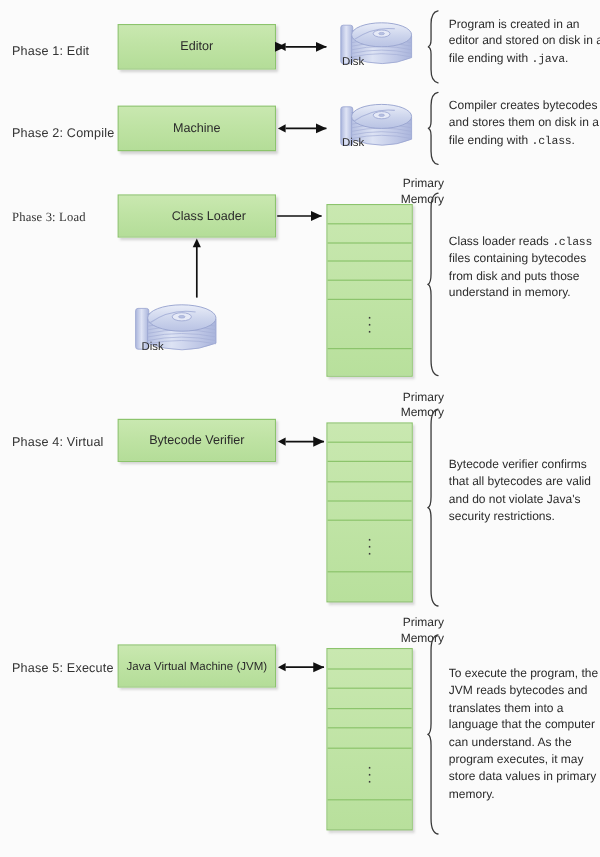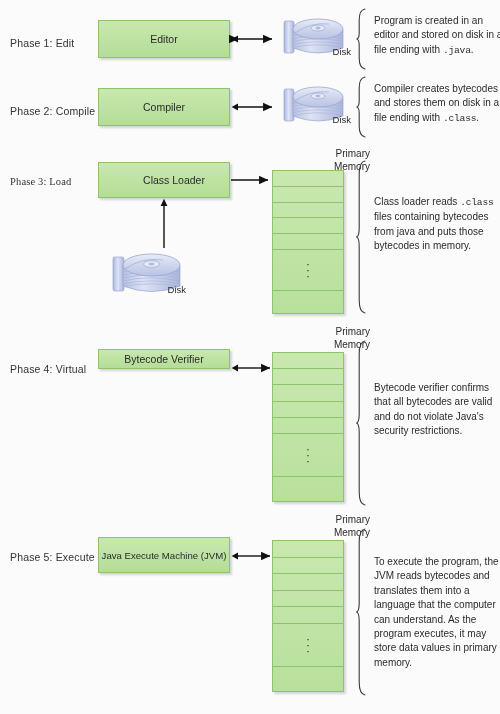--- a/index.html
+++ b/index.html
@@ -38,21 +38,21 @@
   
   .arrow-h{position:absolute;height:12px;}
   .arrow-v{position:absolute;width:12px;}
   .arrow-h svg,.arrow-v svg{display:block;overflow:visible;}
 
   
   .disk{position:absolute;}
   .disk svg{display:block;}
   .disk-label{
     position:absolute;font-size:9.5px;color:#2b2b2b;
-    left:0;width:100%;text-align:right;
+    left:0;width:100%;text-align:left;
   }
 
   
   .mem-title{
     position:absolute;font-size:10px;color:#2b2b2b;
     text-align:right;line-height:12.5px;width:110px;
   }
   .mem-block{
     position:absolute;
     background:linear-gradient(to bottom,#c9e8b0,#b8e09c);
@@ -168,21 +168,21 @@
     <div class="desc" style="left:374px;top:14px;">
       <span>Program is created in an editor and stored on disk in a file ending with </span><span class="mono">.java</span><span>.</span>
     </div>
   </div>
 
   <div class="phase">
 
     <div class="phase-label" style="top:105px;">Phase 2: Compile</div>
 
     <div class="proc-box" style="left:98px;top:88px;width:132px;height:38px;">
-      <span>Compiler</span>
+      <span>Machine</span>
     </div>
 
     <div class="arrow-h" style="left:231px;top:101px;width:48px;">
       <svg width="48" height="12" viewBox="0 0 48 12">
         <line x1="7" y1="6" x2="41" y2="6" stroke="#111" stroke-width="1.4" marker-end="url(#ahR)"></line>
         <path d="M7,2.6 L0.6,6 L7,9.4 z" fill="#111"></path>
       </svg>
     </div>
 
     <div class="disk" style="left:281px;top:76px;">
@@ -281,29 +281,29 @@
       <div class="mem-foot" style="height:22px;"></div>
     </div>
 
     <div class="brace" style="left:356px;top:160px;">
       <svg width="13" height="154" viewBox="0 0 13 154">
         <path d="M9,1 Q3.2,2 3.2,14 L3.2,68 Q3.2,76 0.6,77 Q3.2,78 3.2,86 L3.2,140 Q3.2,152 9,153" fill="none" stroke="#3b3b3b" stroke-width="1.1" stroke-linecap="round"></path>
       </svg>
     </div>
 
     <div class="desc" style="left:374px;top:195px;">
-      <span>Class loader reads </span><span class="mono">.class</span><span> files containing bytecodes from java and puts those bytecodes in memory.</span>
+      <span>Class loader reads </span><span class="mono">.class</span><span> files containing bytecodes from disk and puts those understand in memory.</span>
     </div>
   </div>
 
   <div class="phase">
 
     <div class="phase-label" style="top:363px;">Phase 4: Virtual</div>
 
-    <div class="proc-box" style="left:98px;top:349px;width:132px;height:20px;">
+    <div class="proc-box" style="left:98px;top:349px;width:132px;height:36px;">
       <span>Bytecode Verifier</span>
     </div>
 
     <div class="arrow-h" style="left:231px;top:362px;width:46px;">
       <svg width="46" height="12" viewBox="0 0 46 12">
         <line x1="7" y1="6" x2="39" y2="6" stroke="#111" stroke-width="1.4" marker-end="url(#ahR)"></line>
         <path d="M7,2.6 L0.6,6 L7,9.4 z" fill="#111"></path>
       </svg>
     </div>
 
@@ -337,21 +337,21 @@
     <div class="desc" style="left:374px;top:381px;">
       <span>Bytecode verifier confirms that all bytecodes are valid and do not violate Java's security restrictions.</span>
     </div>
   </div>
 
   <div class="phase">
 
     <div class="phase-label" style="top:551px;text-align:right;">Phase 5: Execute</div>
 
     <div class="proc-box" style="left:98px;top:537px;width:132px;height:36px;font-size:9.6px;">
-      <span>Java Execute Machine (JVM)</span>
+      <span>Java Virtual Machine (JVM)</span>
     </div>
 
     <div class="arrow-h" style="left:231px;top:550px;width:46px;">
       <svg width="46" height="12" viewBox="0 0 46 12">
         <line x1="7" y1="6" x2="39" y2="6" stroke="#111" stroke-width="1.4" marker-end="url(#ahR)"></line>
         <path d="M7,2.6 L0.6,6 L7,9.4 z" fill="#111"></path>
       </svg>
     </div>
 
     <div class="mem-title" style="left:260px;top:514px;">

